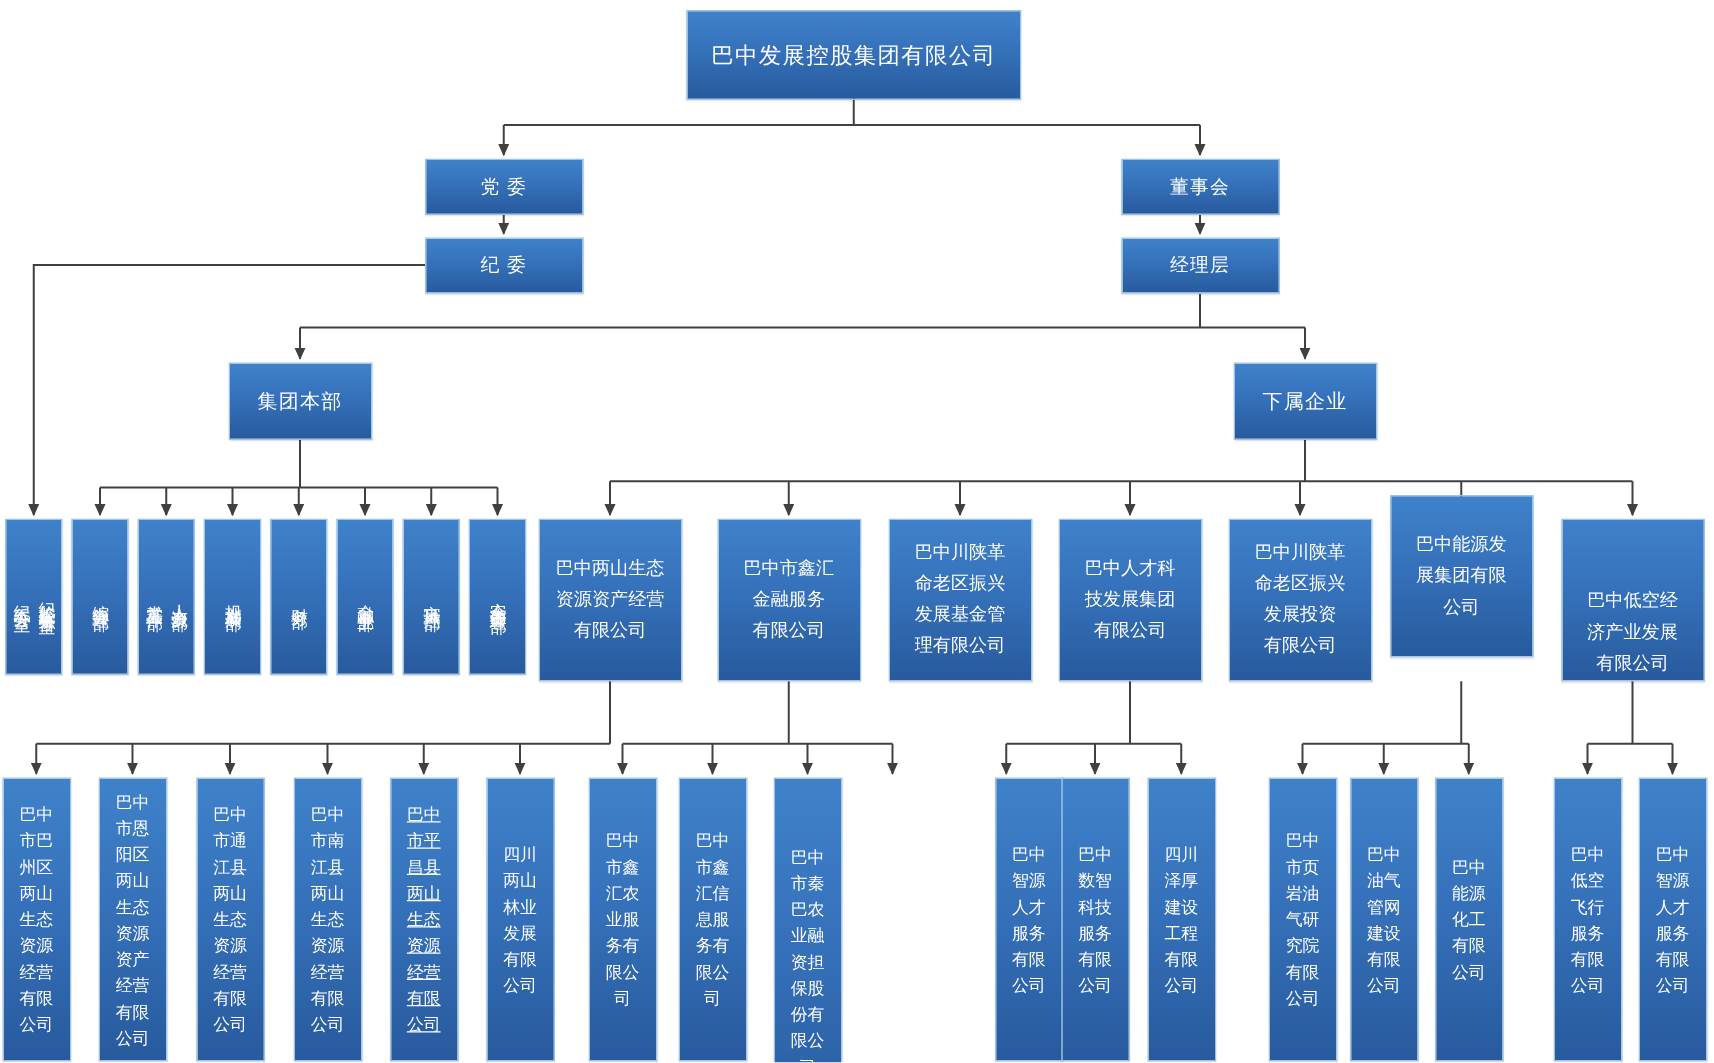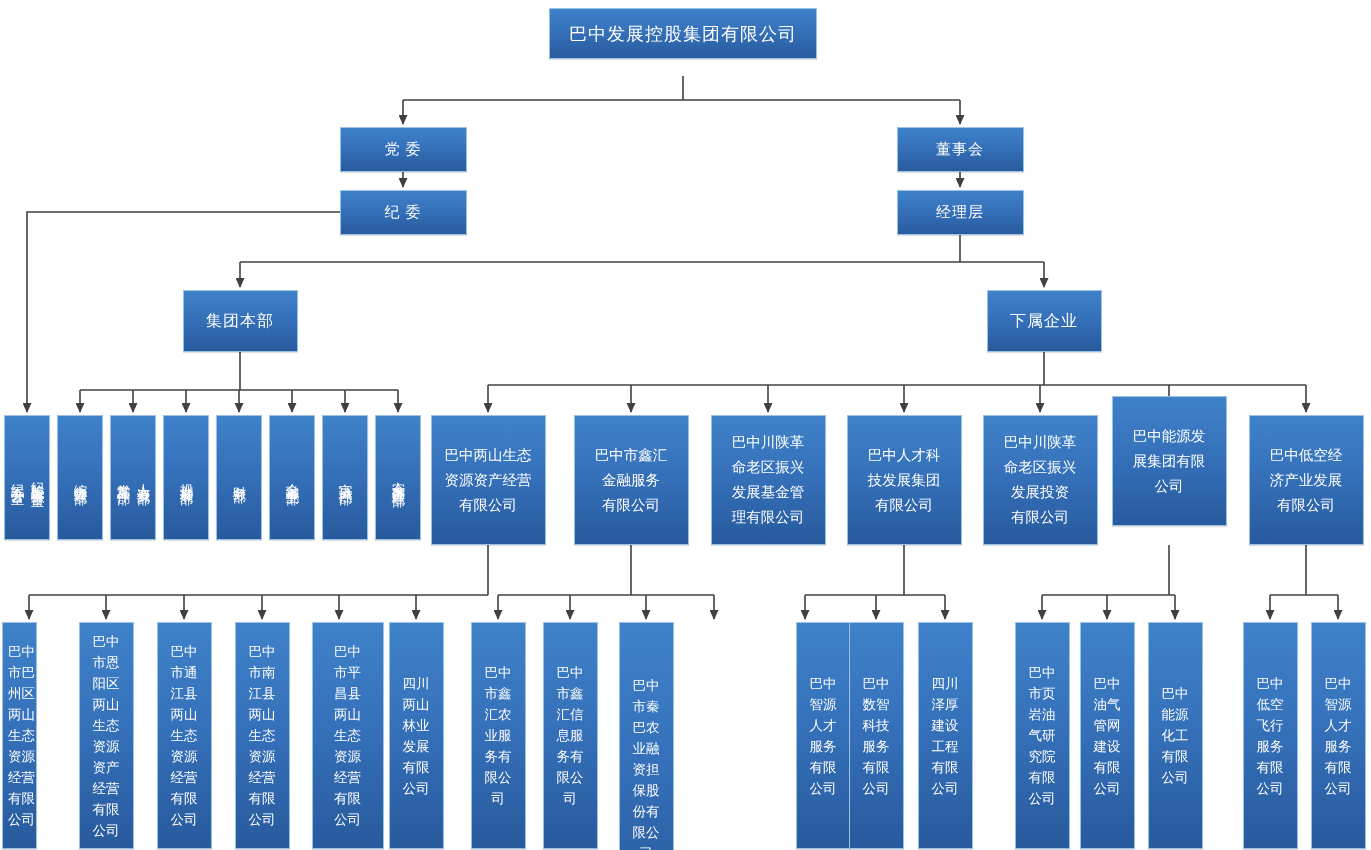--- a/index.html
+++ b/index.html
@@ -106,21 +106,21 @@
       <path d="M1169,545 V595"></path>
       <path d="M1042,595 H1175"></path>
       <path d="M1042,595 V619" marker-end="url(#arrow)"></path>
       <path d="M1107,595 V619" marker-end="url(#arrow)"></path>
       <path d="M1175,595 V619" marker-end="url(#arrow)"></path>
       <path d="M1306,545 V595"></path>
       <path d="M1270,595 H1338"></path>
       <path d="M1270,595 V619" marker-end="url(#arrow)"></path>
       <path d="M1338,595 V619" marker-end="url(#arrow)"></path>
     </svg>
-<div class="node lvl0" style="left: 549px; top: 8px; width: 268px; height: 51px;">
+<div class="node lvl0" style="left: 549px; top: 8px; width: 268px; height: 72px;">
       <span class="label">巴中发展控股集团有限公司</span>
     </div>
     <div class="node lvl1" style="left: 339.5px; top: 127px; width: 127px; height: 45px;">
       <span class="label">党 委</span>
     </div>
     <div class="node lvl1" style="left: 339.5px; top: 190px; width: 127px; height: 45px;">
       <span class="label">纪 委</span>
     </div>
     <div class="node lvl1" style="left: 896.5px; top: 127px; width: 127px; height: 45px;">
       <span class="label">董事会</span>
@@ -158,33 +158,33 @@
       <span class="label">审计风控部</span>
     </div>
     <div class="node dept" style="left: 375px; top: 415px; width: 46px; height: 125px;">
       <span class="label">安全生产管理部</span>
     </div>
     <div class="node co1" style="left: 430.5px; top: 415px; width: 115px; height: 130px;">
       <span class="label">巴中两山生态
 资源资产经营
 有限公司</span>
     </div>
-    <div class="node co2" style="left: 1.5px; top: 622px; width: 35px; height: 227px; justify-content: flex-end;">
+    <div class="node co2" style="left: 1.5px; top: 622px; width: 55px; height: 227px;">
       <span class="label">巴中市巴州区两山生态资源经营有限公司</span>
     </div>
     <div class="node co2" style="left: 78.5px; top: 622px; width: 55px; height: 227px;">
       <span class="label">巴中市恩阳区两山生态资源资产经营有限公司</span>
     </div>
     <div class="node co2" style="left: 156.5px; top: 622px; width: 55px; height: 227px;">
       <span class="label">巴中市通江县两山生态资源经营有限公司</span>
     </div>
     <div class="node co2" style="left: 234.5px; top: 622px; width: 55px; height: 227px;">
       <span class="label">巴中市南江县两山生态资源经营有限公司</span>
     </div>
-    <div class="node co2" style="left: 311.5px; top: 622px; width: 72px; height: 227px;">
+    <div class="node co2" style="left: 311.5px; top: 622px; width: 55px; height: 227px; text-decoration: underline;">
       <span class="label">巴中市平昌县两山生态资源经营有限公司</span>
     </div>
     <div class="node co2" style="left: 388.5px; top: 622px; width: 55px; height: 227px;">
       <span class="label">四川两山林业发展有限公司</span>
     </div>
     <div class="node co1" style="left: 573.5px; top: 415px; width: 115px; height: 130px;">
       <span class="label">巴中市鑫汇
 金融服务
 有限公司</span>
     </div>
@@ -230,21 +230,21 @@
     </div>
     <div class="node co2" style="left: 1014.5px; top: 622px; width: 55px; height: 227px;">
       <span class="label">巴中市页岩油气研究院有限公司</span>
     </div>
     <div class="node co2" style="left: 1079.5px; top: 622px; width: 55px; height: 227px; justify-content: center;">
       <span class="label">巴中油气管网建设有限公司</span>
     </div>
     <div class="node co2" style="left: 1147.5px; top: 622px; width: 55px; height: 227px;">
       <span class="label">巴中能源化工有限公司</span>
     </div>
-    <div class="node co1" style="left: 1248.5px; top: 415px; width: 115px; height: 130px;">
+    <div class="node co1" style="left: 1248.5px; top: 415px; width: 115px; height: 130px; align-items: flex-end;">
       <span class="label">巴中低空经
 济产业发展
 有限公司</span>
     </div>
     <div class="node co2" style="left: 1242.5px; top: 622px; width: 55px; height: 227px;">
       <span class="label">巴中低空飞行服务有限公司</span>
     </div>
     <div class="node co2" style="left: 1310.5px; top: 622px; width: 55px; height: 227px;">
       <span class="label">巴中智源人才服务有限公司</span>
     </div>

